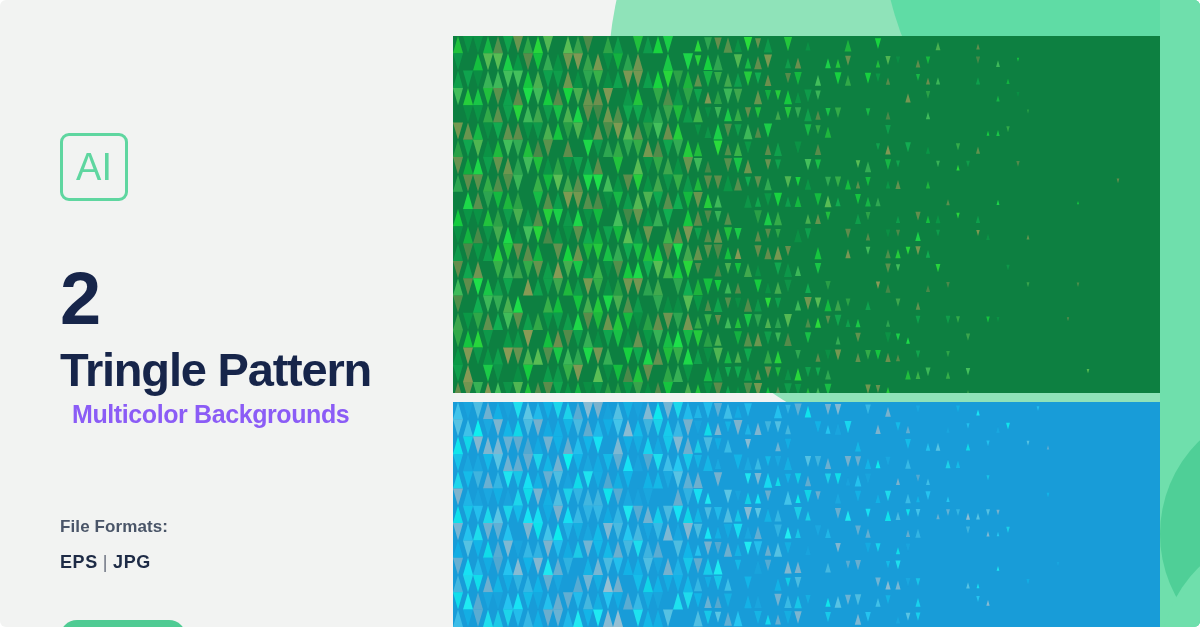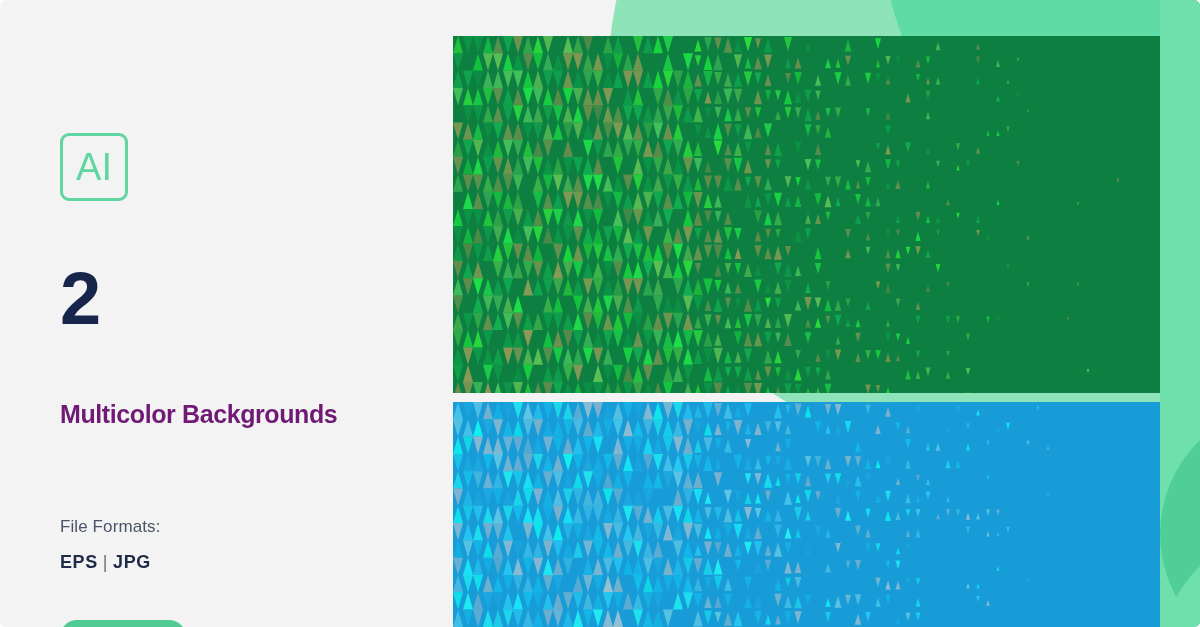--- a/index.html
+++ b/index.html
@@ -119,38 +119,38 @@
     font-size: 47px;
     font-weight: bold;
     line-height: 1;
     letter-spacing: -1.2px;
     color: #17254a;
     white-space: nowrap;
   }
 
   .subhead {
     position: absolute;
-    left: 0;
+    left: 12px;
     top: 398px;
     font-size: 25px;
     font-weight: bold;
     line-height: 1.28;
     letter-spacing: -0.4px;
-    color: #701a75;
+    color: #8b5cf6;
   }
   .subhead .line {
     display: block;
   }
 
   .formats-label {
     position: absolute;
     left: 0;
     top: 517px;
     font-size: 17px;
-    font-weight: normal;
+    font-weight: bold;
     color: #4a5568;
     letter-spacing: 0.1px;
   }
   .formats-value {
     position: absolute;
     left: 0;
     top: 542px;
     font-size: 18px;
     font-weight: bold;
     color: #1e2b46;
@@ -210,20 +210,21 @@
   </div>
 
   <div class="info">
 
     <div class="ai-badge">
       <span>AI</span>
     </div>
 
     <div class="count">2</div>
 
+    <div class="headline">Tringle Pattern</div>
 
     <div class="subhead">
       <span class="line">Multicolor Backgrounds</span>
     </div>
 
     <div class="formats-label">File Formats:</div>
     <div class="formats-value">
       <span>EPS</span><span class="sep">|</span><span>JPG</span>
     </div>
 

